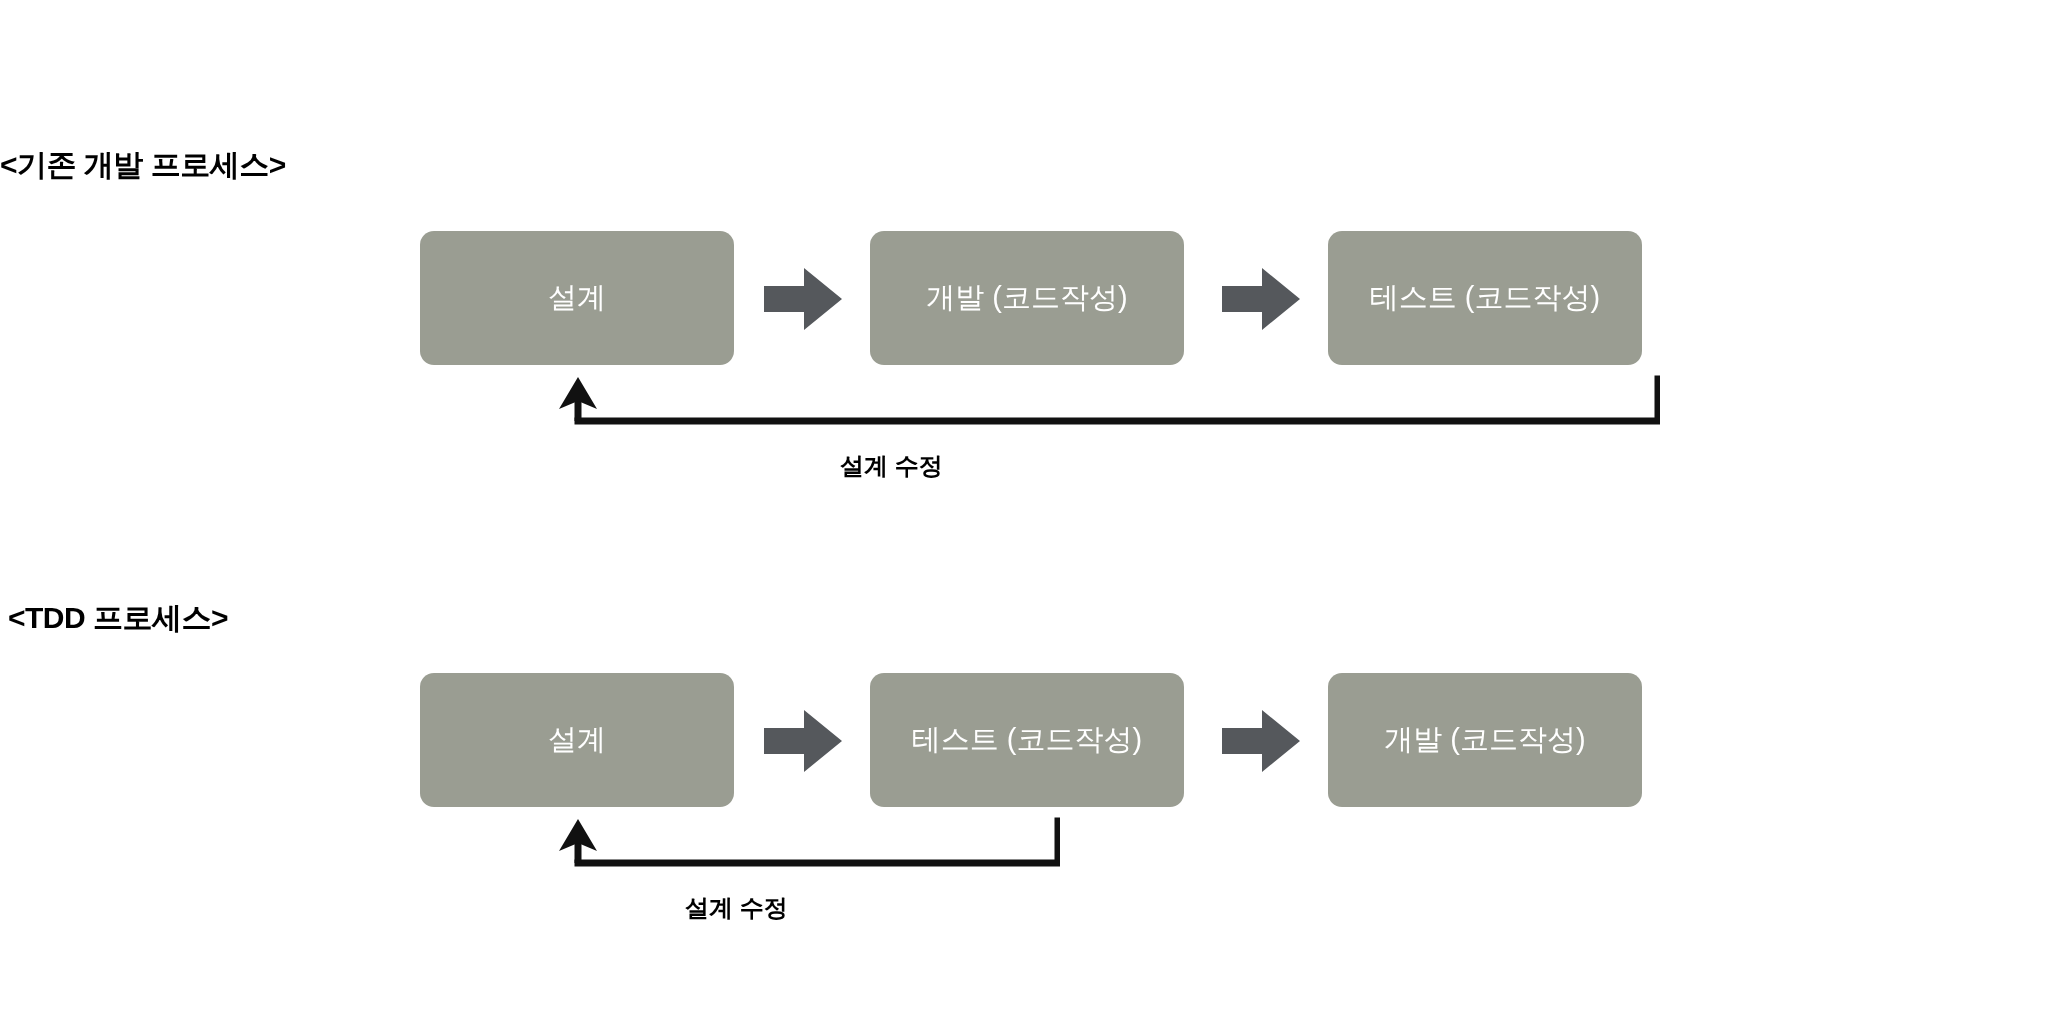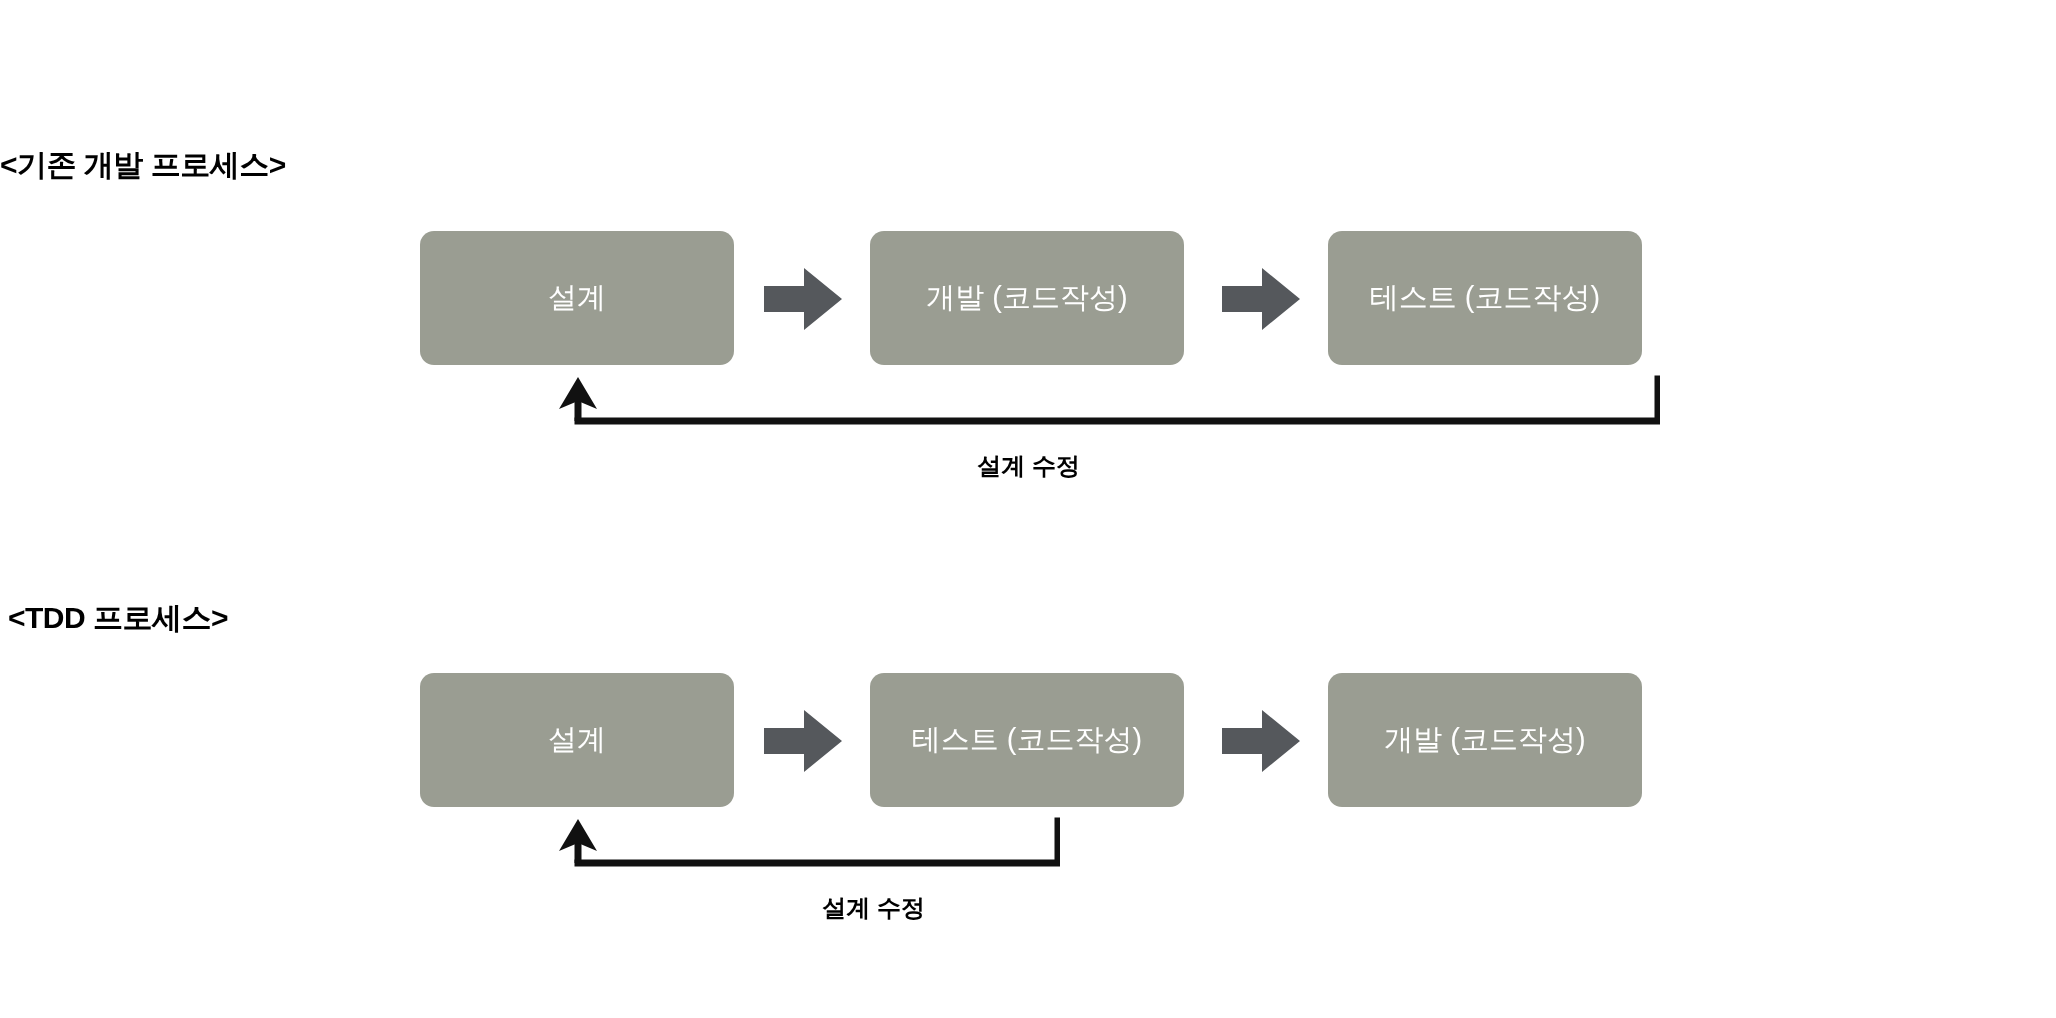--- a/index.html
+++ b/index.html
@@ -80,21 +80,21 @@
 
   
   .loop {
     position: absolute;
   }
   #r1-loop { left: 540px; top: 375px; width: 1120px; height: 60px; }
   #r2-loop { left: 540px; top: 817px; width: 520px; height: 60px; }
 
   .loop-label {
     position: absolute;
-    text-align: right;
+    text-align: left;
     font-weight: bold;
     font-size: 24px;
     color: #000000;
     white-space: nowrap;
   }
   #r1-loop-label { left: 840px; top: 450px; width: 240px; }
   #r2-loop-label { left: 685px; top: 892px; width: 240px; }
 </style>
 </head>
 <body>

